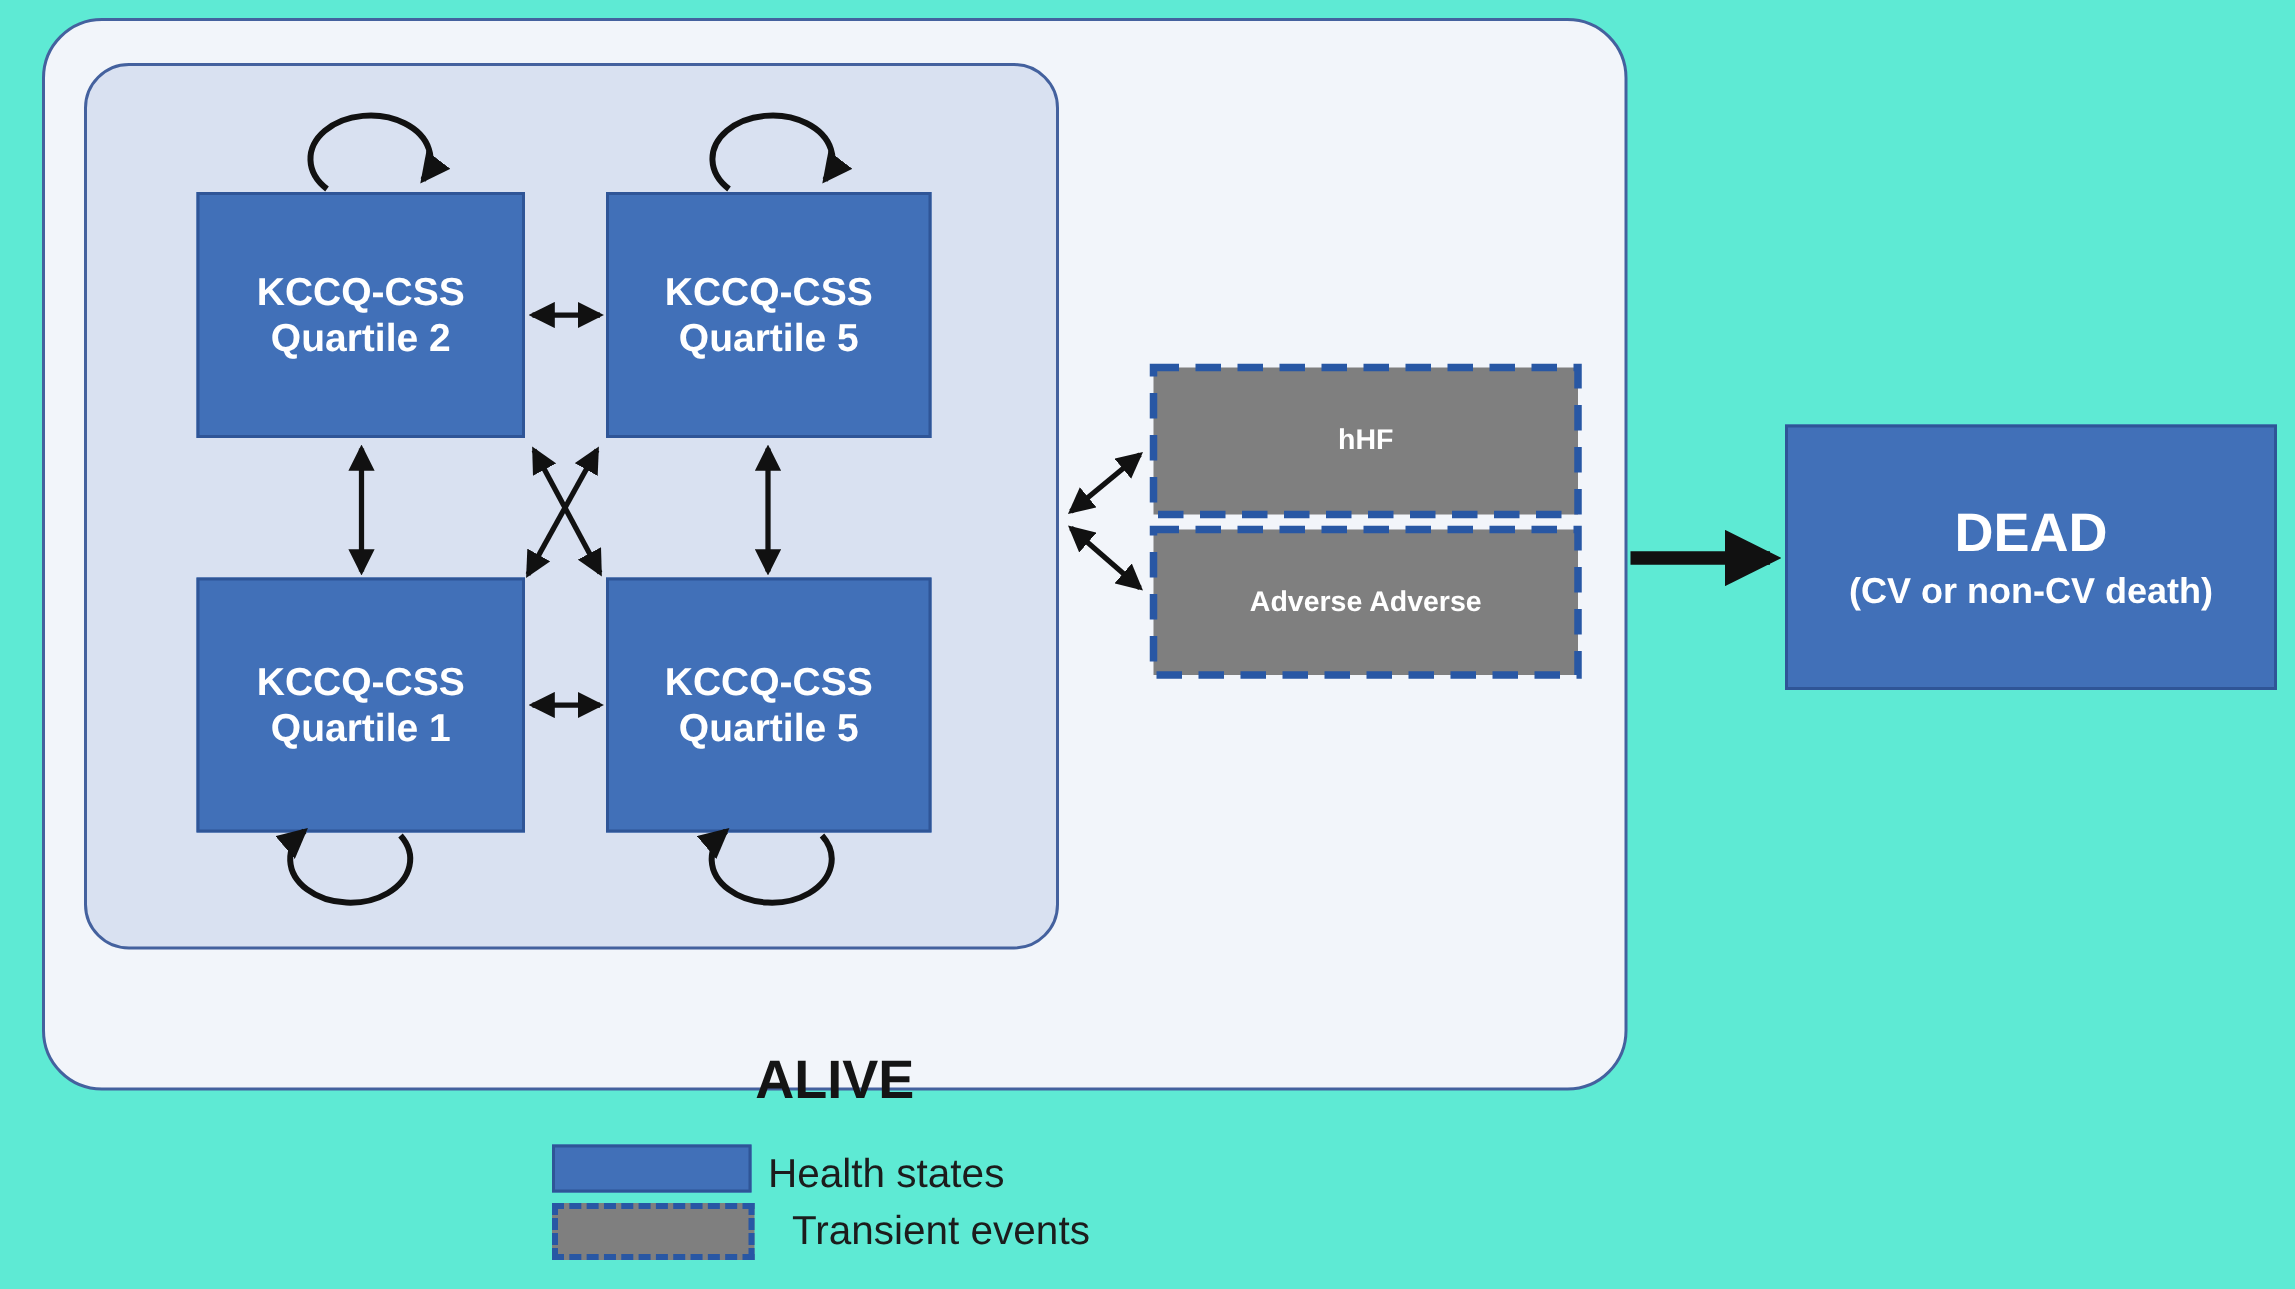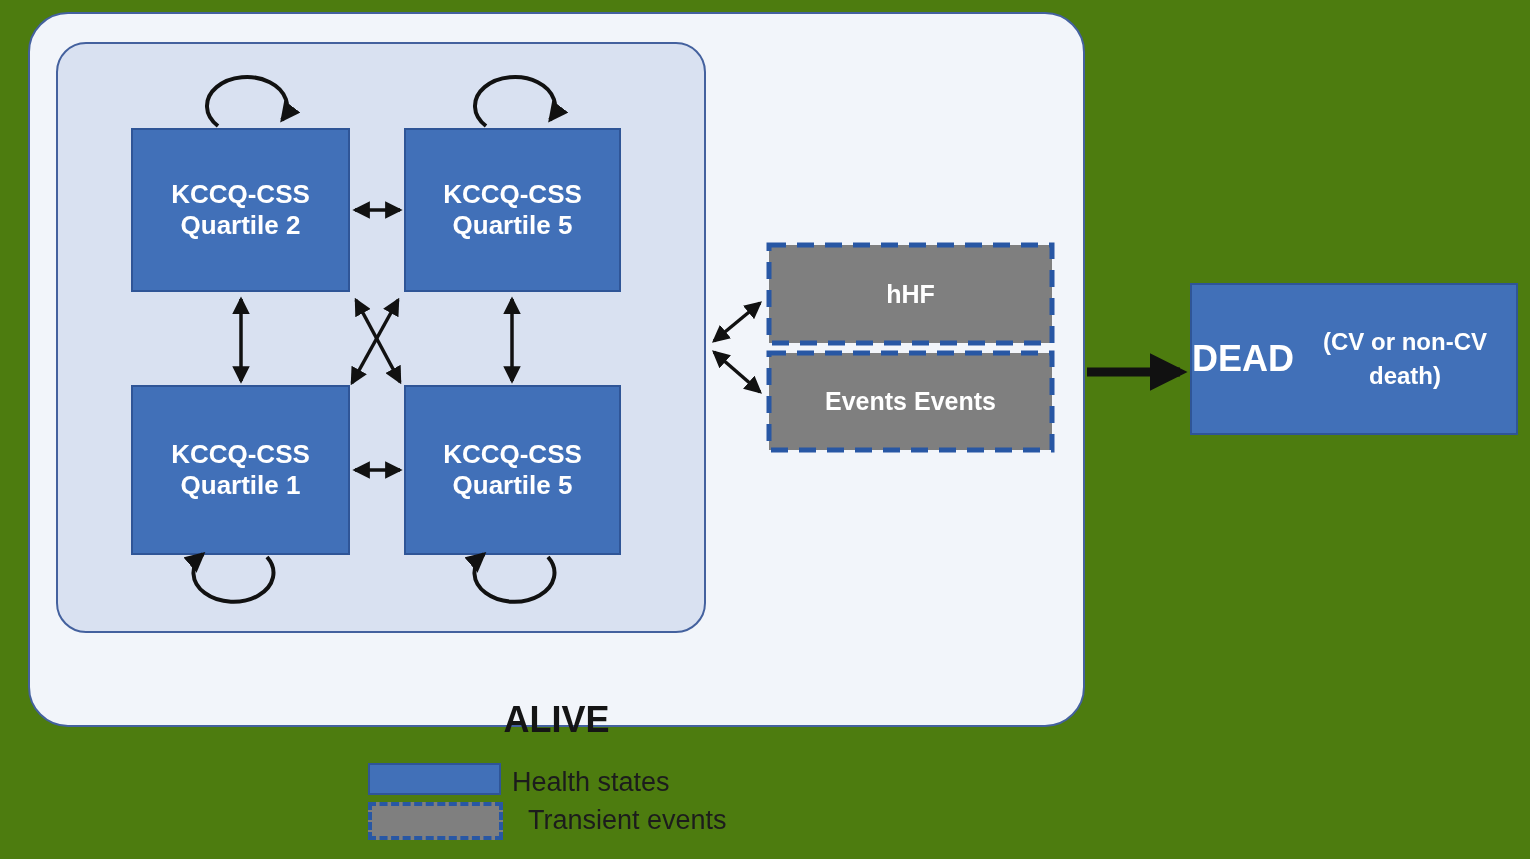--- a/index.html
+++ b/index.html
@@ -1,21 +1,21 @@
 <!DOCTYPE html>
 <html><head>
 <meta charset="utf-8">
 <style>
   * { box-sizing: border-box; margin: 0; padding: 0; }
   html, body { background: #ffffff; }
   .canvas {
     position: relative;
     width: 1530px;
     height: 859px;
-    background: #4d7c0f;
+    background: #5eead4;
     font-family: "Liberation Sans", sans-serif;
     overflow: hidden;
   }
   .abs { position: absolute; }
 
   
   .outer-box {
     left: 28px; top: 12px; width: 1057px; height: 715px;
     background: #F2F5FA;
     border: 2px solid #44619E;
@@ -43,34 +43,34 @@
   .q1 { left: 131px; top: 128px; width: 219px; height: 164px; }
   .q2 { left: 404px; top: 128px; width: 217px; height: 164px; }
   .q3 { left: 131px; top: 385px; width: 219px; height: 170px; }
   .q4 { left: 404px; top: 385px; width: 217px; height: 170px; }
 
   
   .transient {
     background: #7F7F7F;
     color: #ffffff;
     font-weight: bold;
-    font-size: 25px;
+    font-size: 19px;
     display: flex; align-items: center; justify-content: center;
     text-align: center;
   }
   .hhf { left: 769px; top: 245px; width: 283px; height: 98px; }
   .ae  { left: 769px; top: 353px; width: 283px; height: 97px; }
 
   .dead {
-    left: 1190px; top: 283px; width: 328px; height: 152px;
+    left: 1190px; top: 283px; width: 328px; height: 177px;
     background: #4170B8;
     border: 2px solid #2F5597;
     color: #ffffff;
     font-weight: bold;
-    display: flex; flex-direction: row;
+    display: flex; flex-direction: column;
     align-items: center; justify-content: center;
     text-align: center;
   }
   .dead-line1 { font-size: 36px; line-height: 46px; }
   .dead-line2 { font-size: 24px; line-height: 34px; }
 
   .alive-label {
     left: 28px; top: 700px; width: 1057px;
     text-align: center;
     font-size: 36px; line-height: 40px;
@@ -130,21 +130,21 @@
   </div>
   <div class="abs state q4">
     <span>KCCQ-CSS</span>
     <span>Quartile 5</span>
   </div>
 
   <div class="abs transient hhf">
     <span>hHF</span>
   </div>
   <div class="abs transient ae">
-    <span>Events Events</span>
+    <span>Adverse Adverse</span>
   </div>
 
   <div class="abs dead">
     <div class="dead-line1">DEAD</div>
     <div class="dead-line2">(CV or non-CV death)</div>
   </div>
 
   <div class="abs alive-label">ALIVE</div>
 
   <div class="abs legend-swatch-health"></div>

